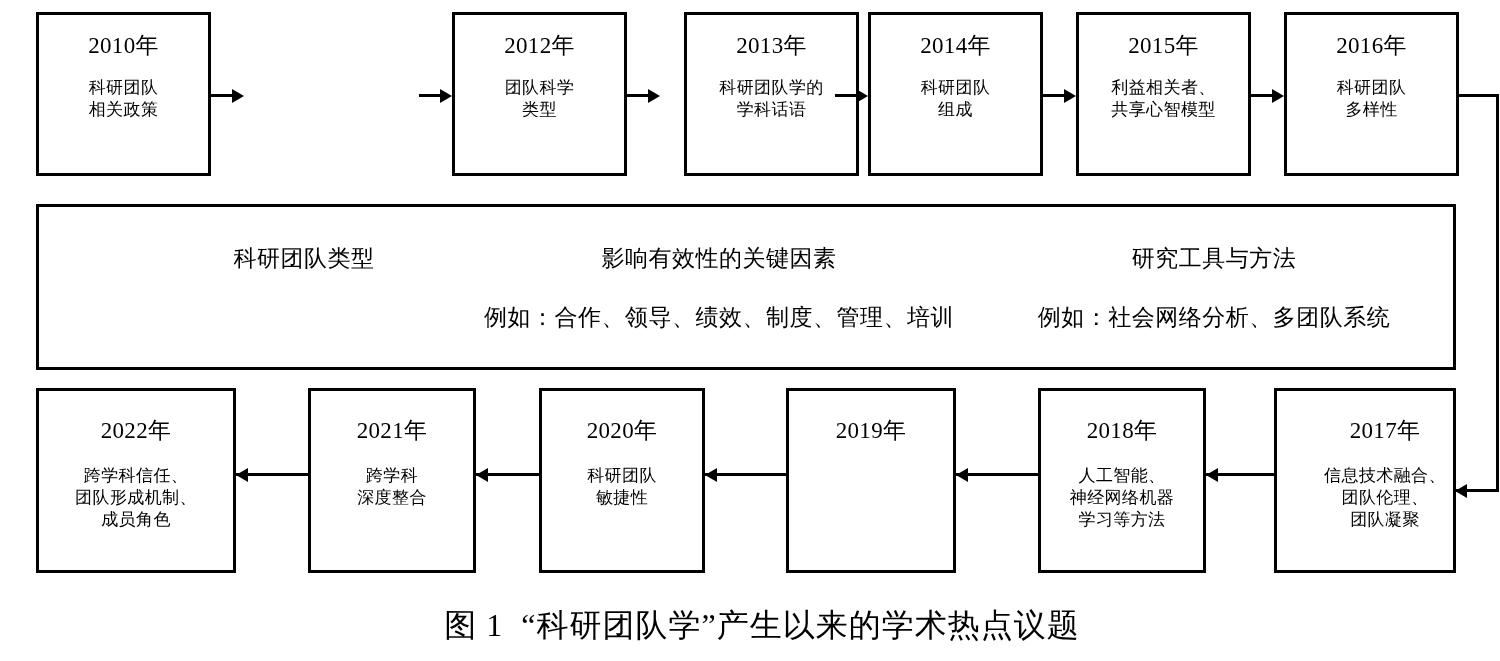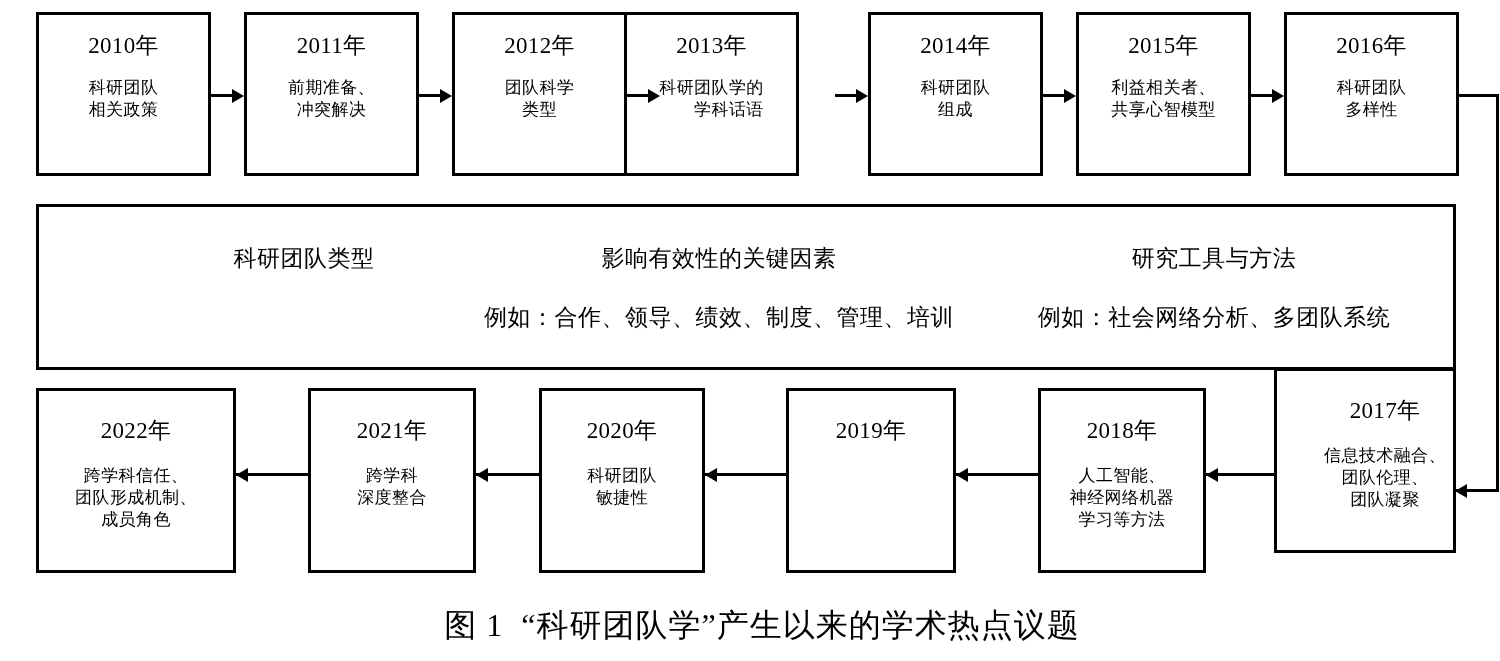--- a/index.html
+++ b/index.html
@@ -116,33 +116,28 @@
 <body>
 
 <div id="figure">
 
   <div class="node row-top" style="left:24px; top:12px; width:175px; height:164px;">
     <div class="year">2010年</div>
     <div class="topic">科研团队
 相关政策</div>
   </div>
 
-  <div class="node row-top" style="left:232px; top:12px; width:175px; height:164px;">
-    <div class="year">2011年</div>
-    <div class="topic">前期准备、
-冲突解决</div>
-  </div>
 
   <div class="node row-top" style="left:440px; top:12px; width:175px; height:164px;">
     <div class="year">2012年</div>
     <div class="topic">团队科学
 类型</div>
   </div>
 
-  <div class="node row-top" style="left:612px; top:12px; width:175px; height:164px;text-align:right;">
+  <div class="node row-top" style="left:672px; top:12px; width:175px; height:164px;">
     <div class="year">2013年</div>
     <div class="topic">科研团队学的
 学科话语</div>
   </div>
 
   <div class="node row-top" style="left:856px; top:12px; width:175px; height:164px;">
     <div class="year">2014年</div>
     <div class="topic">科研团队
 组成</div>
   </div>
@@ -219,21 +214,21 @@
     <div class="year">2019年</div>
   </div>
 
   <div class="node row-bottom" style="left:1026px; top:388px; width:168px; height:185px;">
     <div class="year">2018年</div>
     <div class="topic">人工智能、
 神经网络机器
 学习等方法</div>
   </div>
 
-  <div class="node row-bottom" style="left:1262px; top:368px; width:182px; height:185px;padding-left:40px;">
+  <div class="node row-bottom" style="left:1262px; top:388px; width:182px; height:185px;padding-left:40px;">
     <div class="year">2017年</div>
     <div class="topic">信息技术融合、
 团队伦理、
 团队凝聚</div>
   </div>
 
   <div class="h-line" style="left:224px;  top:473px; width:72px;"></div>
   <div class="arrow-left" style="left:224px;  top:468px;"></div>
 
   <div class="h-line" style="left:464px;  top:473px; width:63px;"></div>

